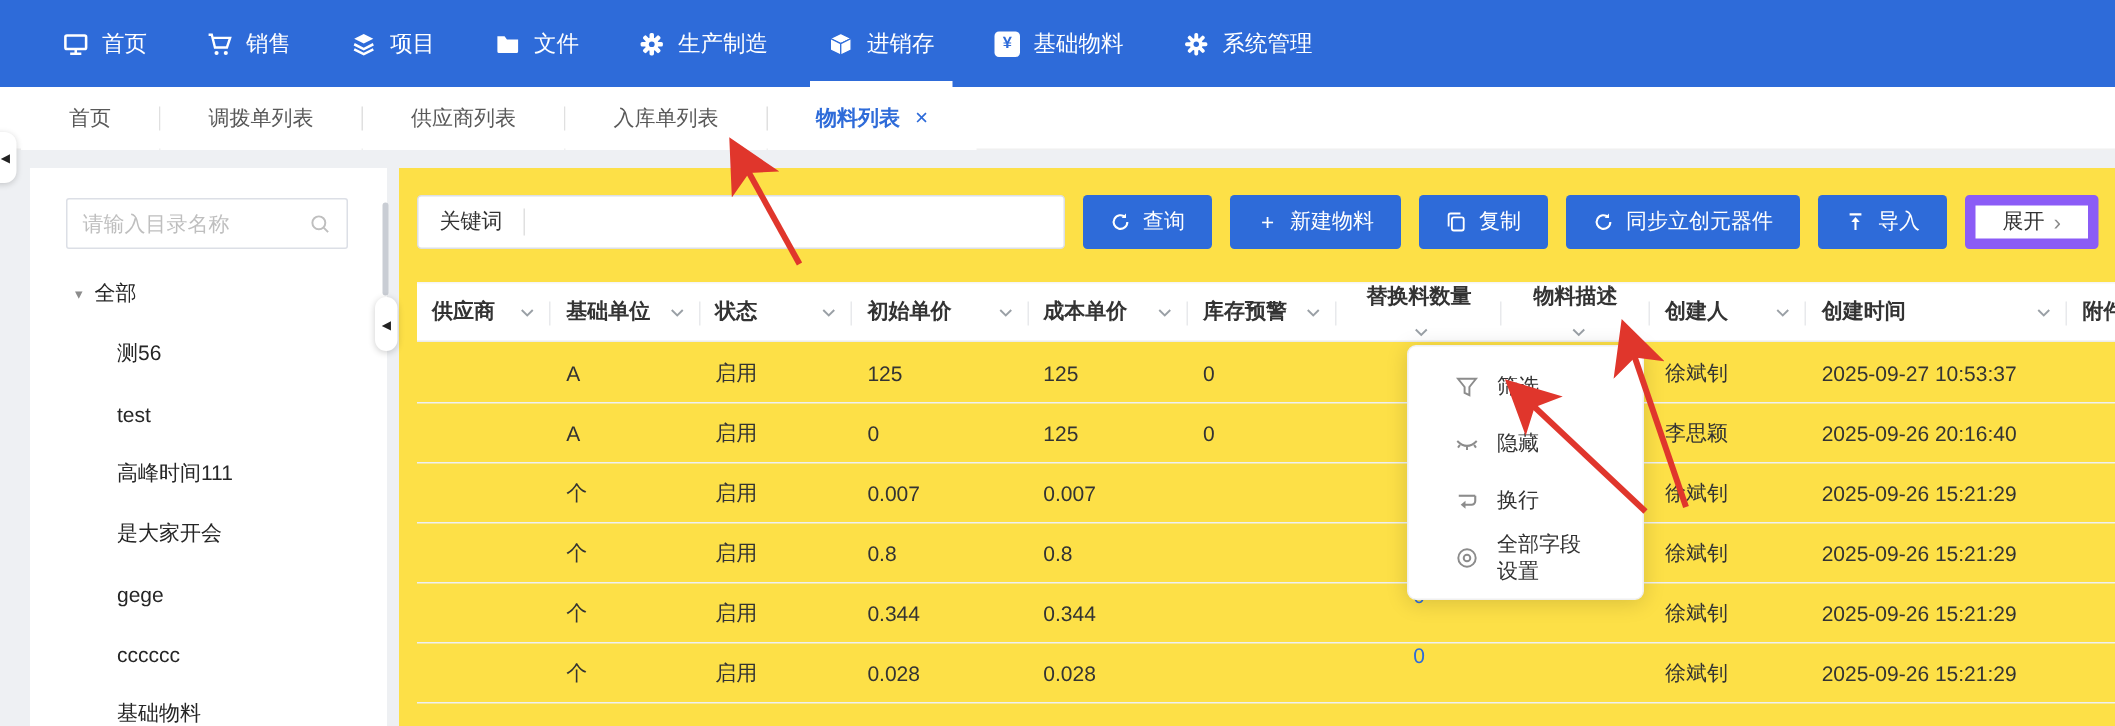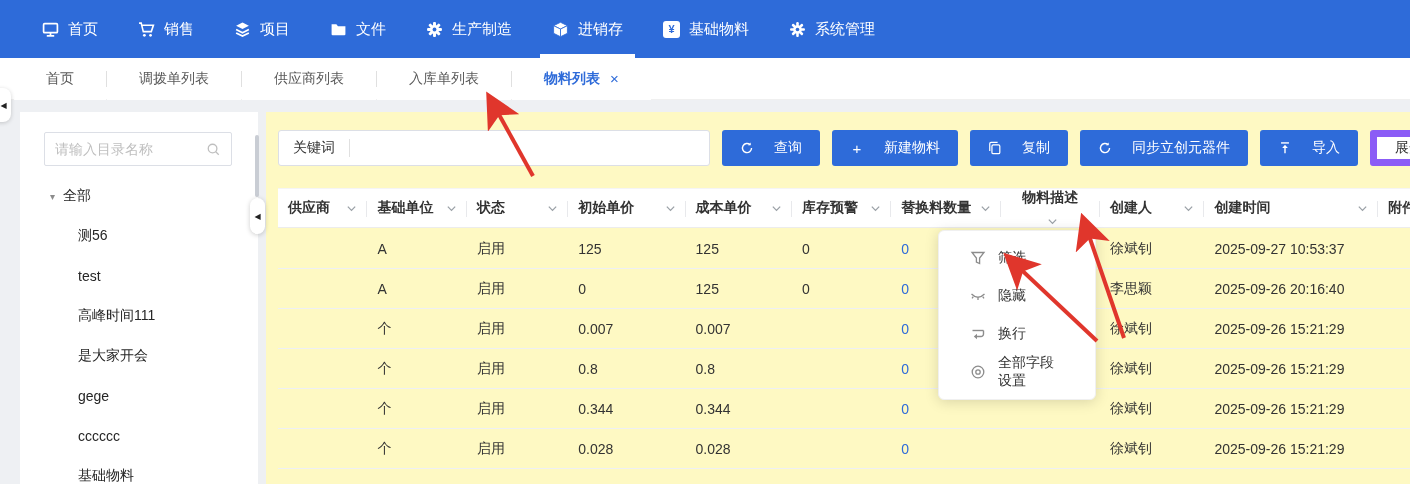--- a/index.html
+++ b/index.html
@@ -28,46 +28,46 @@
   .dir-search input { border:none; outline:none; flex:1; font-size:14px; color:#333; font-family:inherit; min-width:0; }
   .dir-search input::placeholder { color:#bfbfbf; }
   .tree { position:absolute; left:0; top:64px; width:238px; }
   .tree-root { display:flex; align-items:center; gap:8px; height:40px; padding-left:30px; font-size:14px; color:#262626; cursor:pointer; }
   .caret { font-size:10px; color:#8c8c8c; }
   .tree-item { height:40px; display:flex; align-items:center; padding-left:58px; font-size:14px; color:#262626; cursor:pointer; }
   .side-scroll { position:absolute; left:255px; top:135px; width:4px; height:62px; background:#c9cdd4; border-radius:2px; z-index:4; }
   .side-pill { position:absolute; left:250px; top:198px; width:15px; height:36px; background:#fff; border-radius:8px; box-shadow:0 1px 5px rgba(0,0,0,.2); display:flex; align-items:center; justify-content:center; font-size:8px; color:#222; cursor:pointer; z-index:4; }
 
   
-  .main { position:absolute; left:266px; top:112px; width:1144px; height:372px; background:#fef9c3; overflow:hidden; }
+  .main { position:absolute; left:266px; top:112px; width:1144px; height:372px; background:#fde047; overflow:hidden; }
 
   
   .toolbar { position:absolute; left:12px; top:18px; height:36px; display:flex; align-items:center; gap:12px; white-space:nowrap; }
   .kw-group { width:432px; height:36px; border:1px solid #dcdfe6; border-radius:3px; display:flex; align-items:center; background:#fff; overflow:hidden; }
   .kw-label { font-size:14px; color:#333; padding:0 14px; flex:none; }
   .kw-div { width:1px; height:18px; background:#e0e0e0; flex:none; }
   .kw-group input { border:none; outline:none; flex:1; font-size:14px; padding:0 12px; color:#333; font-family:inherit; min-width:0; }
   .kw-group input::placeholder { color:#bfbfbf; }
-  .btn { height:36px; border:none; border-radius:3px; background:#2e6bd9; color:#fff; font-size:14px; display:inline-flex; align-items:center; justify-content:center; gap:20px; padding:0 18px; cursor:pointer; font-family:inherit; flex:none; }
+  .btn { height:36px; border:none; border-radius:3px; background:#2e6bd9; color:#fff; font-size:14px; display:inline-flex; align-items:center; justify-content:center; gap:8px; padding:0 18px; cursor:pointer; font-family:inherit; flex:none; }
   .btn .bicon { display:inline-flex; width:14px; height:14px; }
   .btn.plain { background:#fff; color:#333; border:7px solid #8b5cf6; gap:6px; }
   .btn.plain .chev { color:#8c8c8c; font-size:15px; }
 
   
   .thead { position:absolute; left:12px; top:76px; width:1160px; height:40px; display:flex; border-top:1px solid #f5f5f5; border-bottom:1px solid #ececec; background:#fff; }
   .th { display:flex; align-items:center; justify-content:space-between; font-size:14px; font-weight:bold; color:#333; padding:0 10px 0 10px; position:relative; }
   .th::after { content:""; position:absolute; right:0; top:12px; height:16px; width:1px; background:#e8e9ec; }
   .th:last-child::after { display:none; }
   .th .hchev { flex:none; margin-left:4px; cursor:pointer; }
   .tbody { position:absolute; left:12px; top:117px; width:1160px; }
   .tr { display:flex; height:40px; border-bottom:1px solid #eef0f4; }
   .td { display:flex; align-items:center; font-size:14px; color:#333; padding:0 10px; overflow:hidden; white-space:nowrap; }
   .td a { color:#2e6bd9; text-decoration:none; cursor:pointer; }
   .c0{width:90px;} .c1{width:100px;} .c2{width:102px;} .c3{width:118px;} .c4{width:107px;}
-  .c5{width:100px;} .c6{width:110px;} .c7{width:100px;flex-direction:column;} .c8{width:105px;} .c9{width:175px;} .c10{width:60px;}
+  .c5{width:100px;} .c6{width:110px;flex-direction:column;} .c7{width:100px;flex-direction:column;} .c8{width:105px;} .c9{width:175px;} .c10{width:60px;}
 
   
   .ctx-menu { position:absolute; left:938px; top:230px; width:158px; background:#fff; border-radius:6px; box-shadow:0 2px 14px rgba(0,0,0,.15); border:1px solid #f0f0f0; padding:8px 0; z-index:20; }
   .ctx-item { height:38px; display:flex; align-items:center; gap:12px; padding:0 31px; font-size:14px; color:#333; cursor:pointer; }
   .ctx-item .micon { width:16px; height:16px; display:inline-flex; flex:none; }
 
   
   .arrows { position:absolute; left:0; top:0; width:1410px; height:484px; pointer-events:none; z-index:30; }
 
   svg { display:block; }

